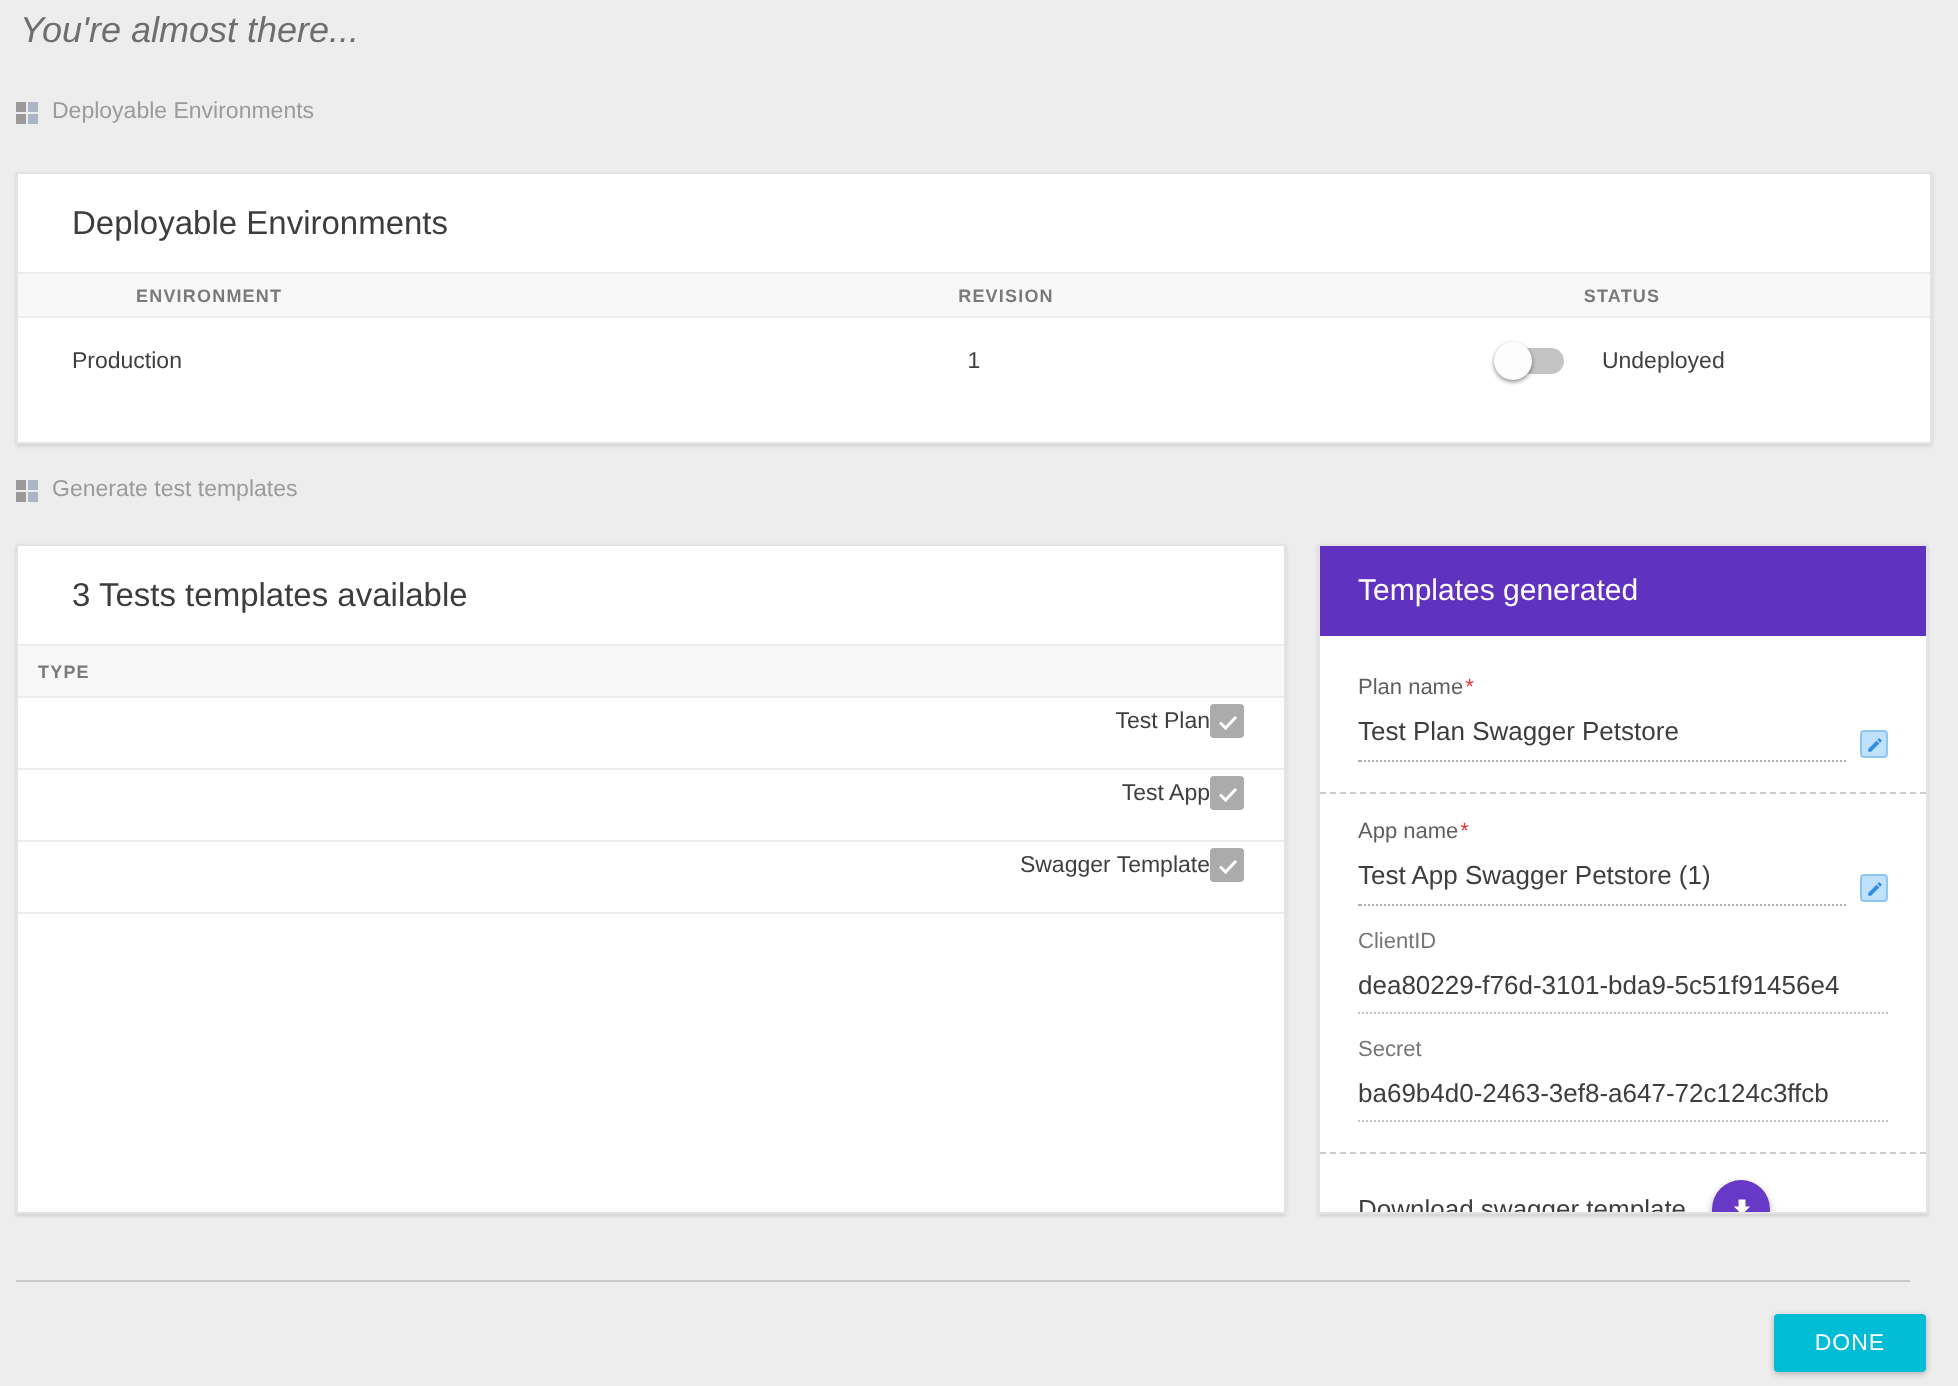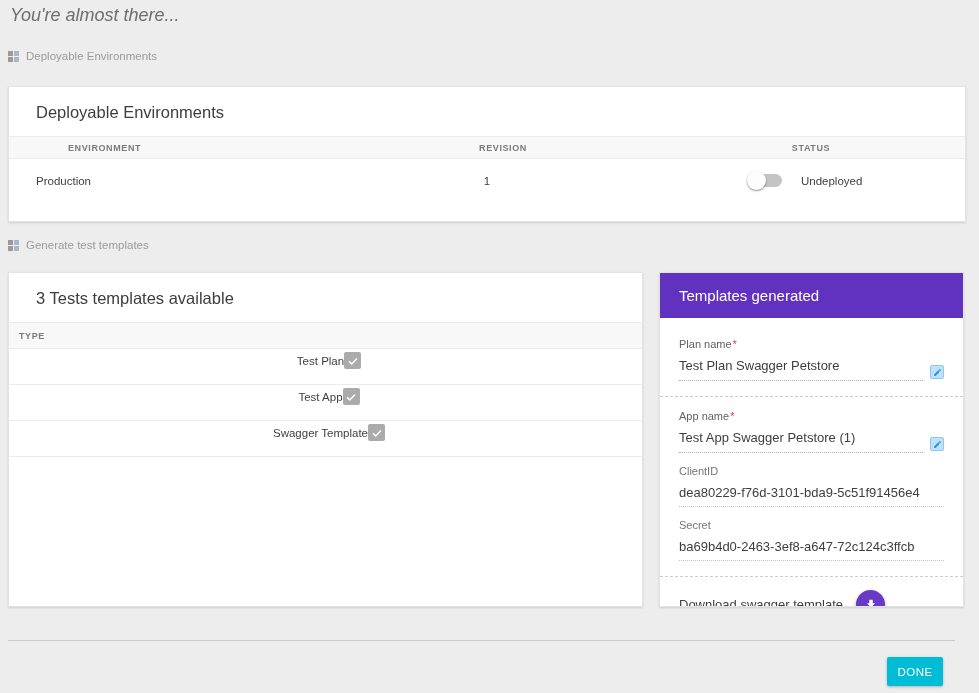--- a/index.html
+++ b/index.html
@@ -30,42 +30,42 @@
   .c1 { padding-left:27px; text-align:left; }
   .c2, .c3 { text-align:center; }
   .cell-status { display:flex; align-items:center; justify-content:center; gap:19px; }
 
   .toggle { width:33px; height:13px; background:#c4c4c4; border-radius:7px; position:relative; display:inline-block; cursor:pointer; }
   .toggle .knob { position:absolute; left:-2px; top:-3px; width:19px; height:19px; border-radius:50%;
                   background:#fdfdfd; box-shadow:0 1px 2px rgba(0,0,0,.45); }
 
   .type-head { height:27px; background:#f8f8f8; border-top:1px solid #ececec; border-bottom:1px solid #ececec;
                display:flex; align-items:center; padding-left:10px; font-size:9px; font-weight:bold; color:#7a7a7a; letter-spacing:.6px; }
-  .test-row { height:36px; border-bottom:1px solid #ececec; display:flex; align-items:center; justify-content:center;
+  .test-row { height:36px; border-bottom:1px solid #ececec; display:flex; align-items:center; justify-content:flex-end;
               padding:0 20px 12px 27px; font-size:11.5px; color:#3f3f3f; }
   .checkbox { width:17px; height:17px; background:#ababab; border-radius:2px; display:flex; align-items:center; justify-content:center; cursor:pointer; }
 
   .gen-header { height:45px; background:#6132bf; color:#fff; font-size:15px; display:flex; align-items:center; padding-left:19px; }
   .gen-body { padding:20px 19px 0; }
   .f-label { font-size:11px; color:#5f5f5f; }
   .f-label .req { color:#e53935; margin-left:1px; }
   .f-row { display:flex; align-items:flex-end; margin-top:8px; }
   .f-value { flex:1; font-size:13px; color:#3d3d3d; padding-bottom:7px; border-bottom:1px dotted #b0b0b0; white-space:nowrap; overflow:hidden; }
   .edit-icon { width:14px; height:14px; margin:0 0 2px 7px; background:#bfe1fb; border:1px solid #8ec6f2; border-radius:2px;
                display:flex; align-items:center; justify-content:center; cursor:pointer; flex:0 0 auto; }
   .ro-field { margin-top:12px; }
   .ro-label { font-size:11px; color:#757575; }
   .ro-value { font-size:13px; color:#3d3d3d; margin-top:8px; padding-bottom:6px; border-bottom:1px dotted #c3c3c3; white-space:nowrap; }
   .dashed { border-top:1px dashed #cdcdcd; margin:15px -19px 13px; }
   .download-row { display:flex; align-items:center; gap:13px; margin-top:13px; font-size:13px; color:#3d3d3d; }
   .fab { width:29px; height:29px; border-radius:50%; background:#6739c6; border:none; box-shadow:0 2px 4px rgba(0,0,0,.3);
          display:flex; align-items:center; justify-content:center; cursor:pointer; }
 
   .footer-divider { position:absolute; left:8px; top:640px; width:947px; border-top:1px solid #c9c9c9; }
-  .done-btn { position:absolute; left:887px; top:657px; width:56px; height:29px; background:#00bcd4; color:#fff;
+  .done-btn { position:absolute; left:887px; top:657px; width:76px; height:29px; background:#00bcd4; color:#fff;
               font-size:11.5px; letter-spacing:.5px; border:none; border-radius:2px; box-shadow:0 1px 3px rgba(0,0,0,.25);
               cursor:pointer; font-family:"Liberation Sans", sans-serif; }
 </style>
 </head>
 <body>
 
 <div class="screen">
 
   <div class="page-title">You're almost there...</div>
 

